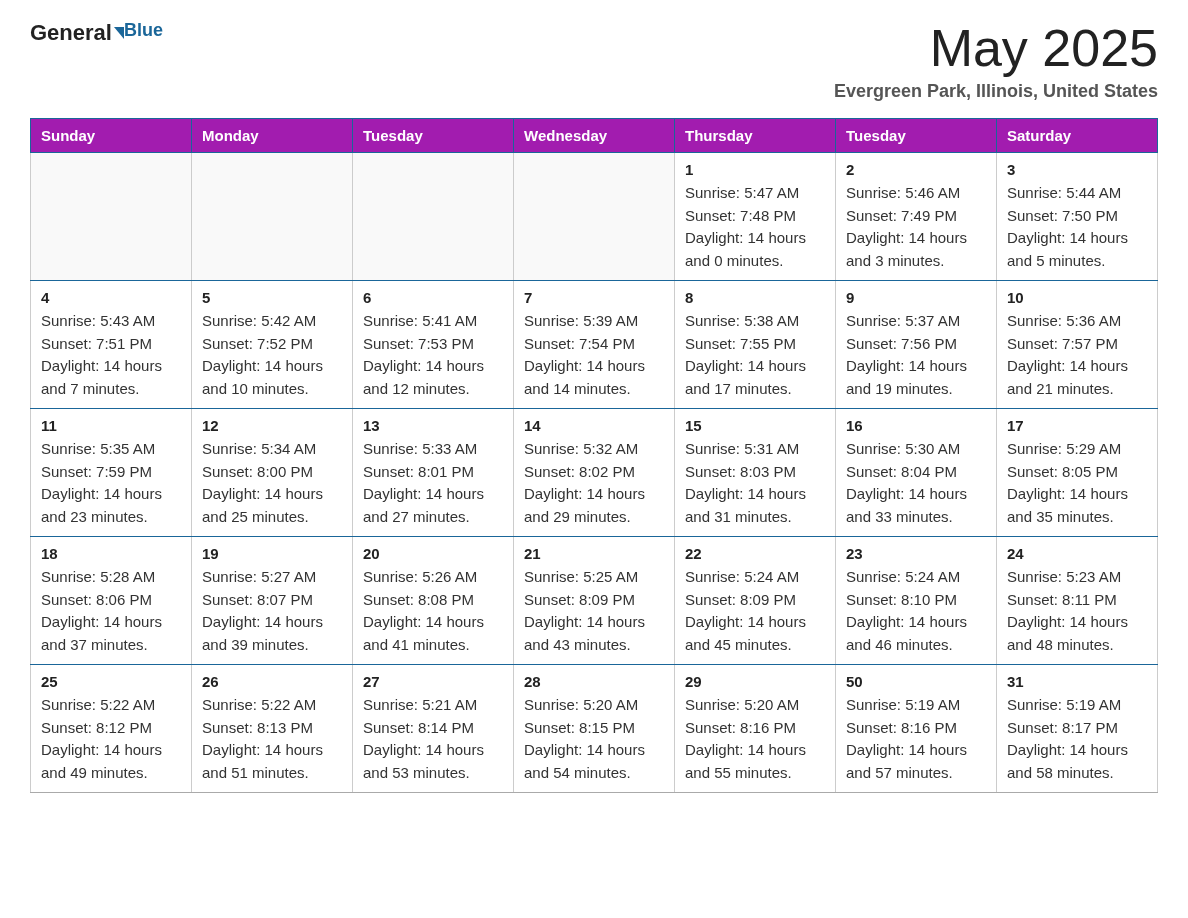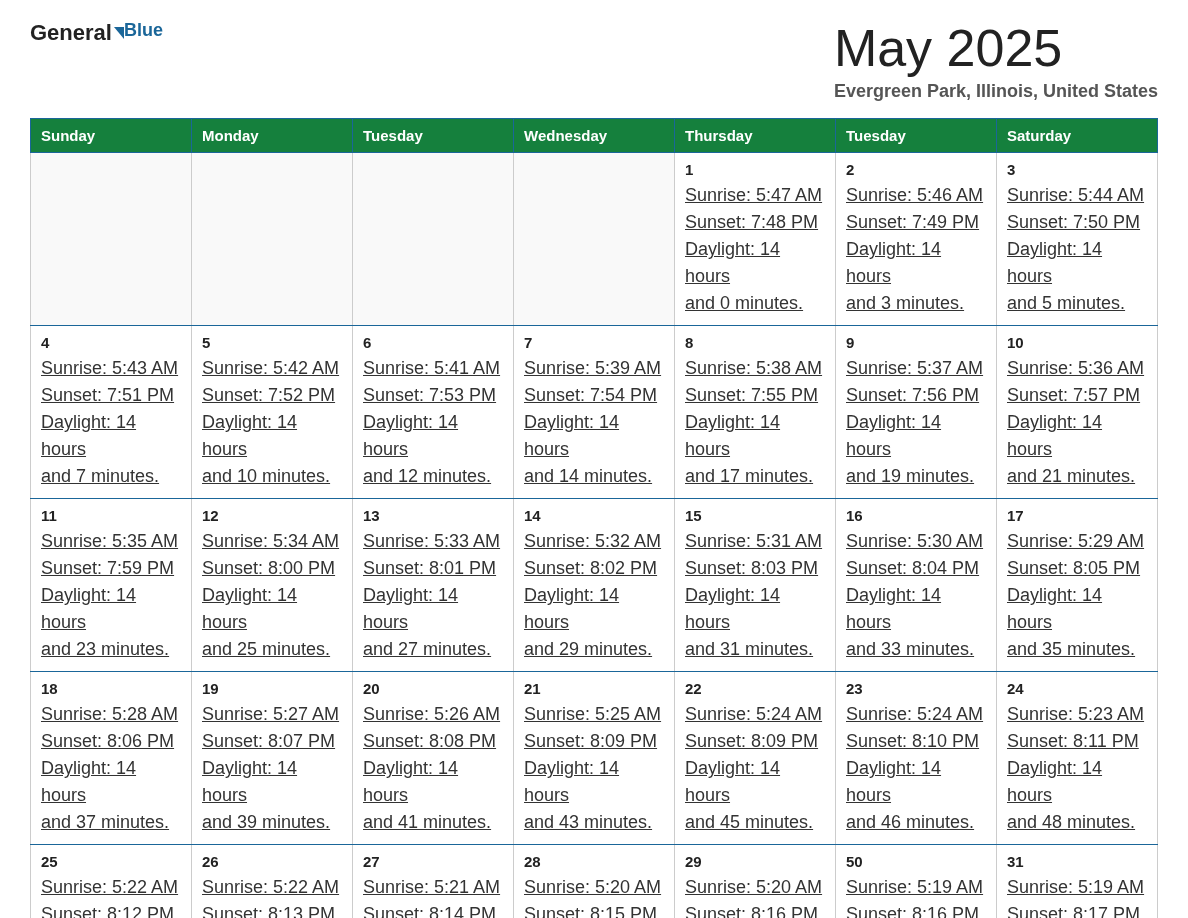--- a/index.html
+++ b/index.html
@@ -32,40 +32,40 @@
       display: inline-block;
       width: 0;
       height: 0;
       border-left: 10px solid transparent;
       border-right: 0px solid transparent;
       border-top: 12px solid #1a6699;
       margin-left: 2px;
       vertical-align: middle;
     }
     .logo-blue { color: #1a6699; font-weight: bold; font-size: 18px; }
-    .title-block { }
+    .title-block { text-align: right; }
     .month-title {
       font-size: 52px;
       font-weight: normal;
       color: #222;
       line-height: 1.1;
     }
     .location {
       font-size: 18px;
       color: #555;
       margin-top: 4px;
       font-weight: bold;
     }
     .calendar {
       width: 100%;
       border-collapse: collapse;
       border: 1.5px solid #aaa;
     }
     .calendar thead th {
-      background: #15803d;
+      background: #a21caf;
       color: #fff;
       font-size: 15px;
       font-weight: bold;
       padding: 8px 10px;
       text-align: left;
       border: 1px solid #1a6699;
     }
     .calendar tbody td {
       vertical-align: top;
       padding: 8px 10px;
@@ -77,24 +77,23 @@
       color: #333;
     }
     .day-num {
       font-size: 15px;
       font-weight: bold;
       color: #222;
       display: block;
       margin-bottom: 4px;
     }
     .day-info {
-      font-size: 18px;
+      font-size: 15px;
       color: #333;
       line-height: 1.5;
-      text-decoration: underline;
     }
     .empty-cell {
       background: #f9f9f9;
     }
     tbody tr:last-child td {
       border-bottom: 1.5px solid #aaa;
     }
   </style>
 </head>
 <body>

